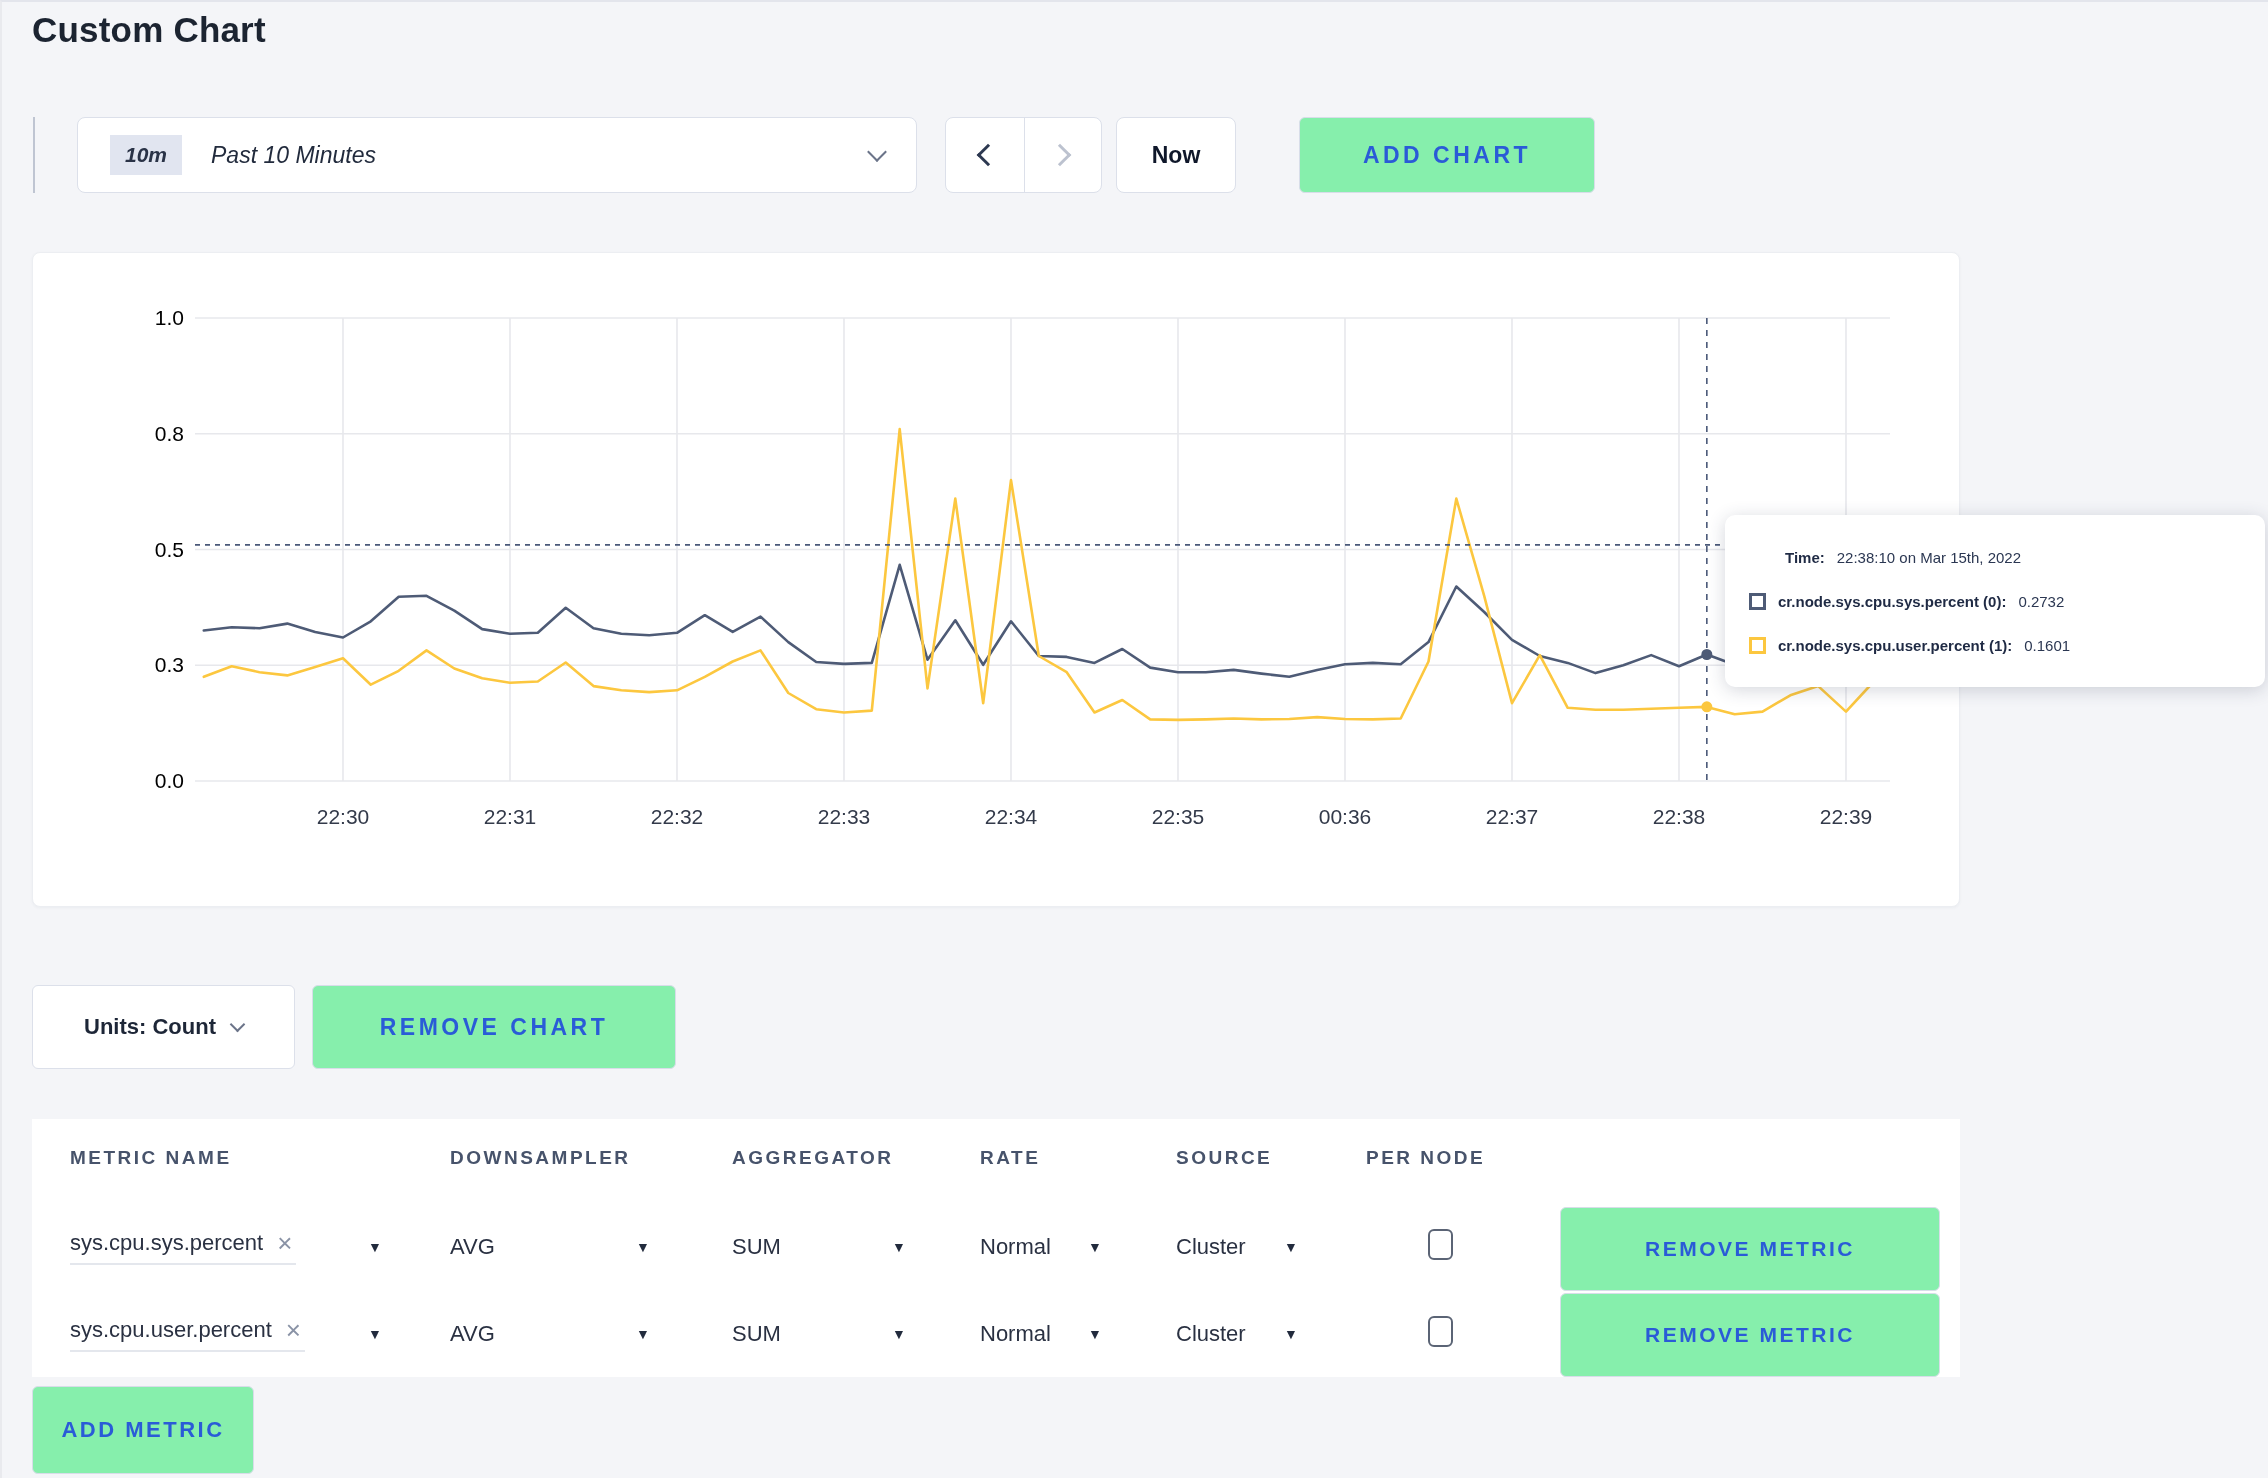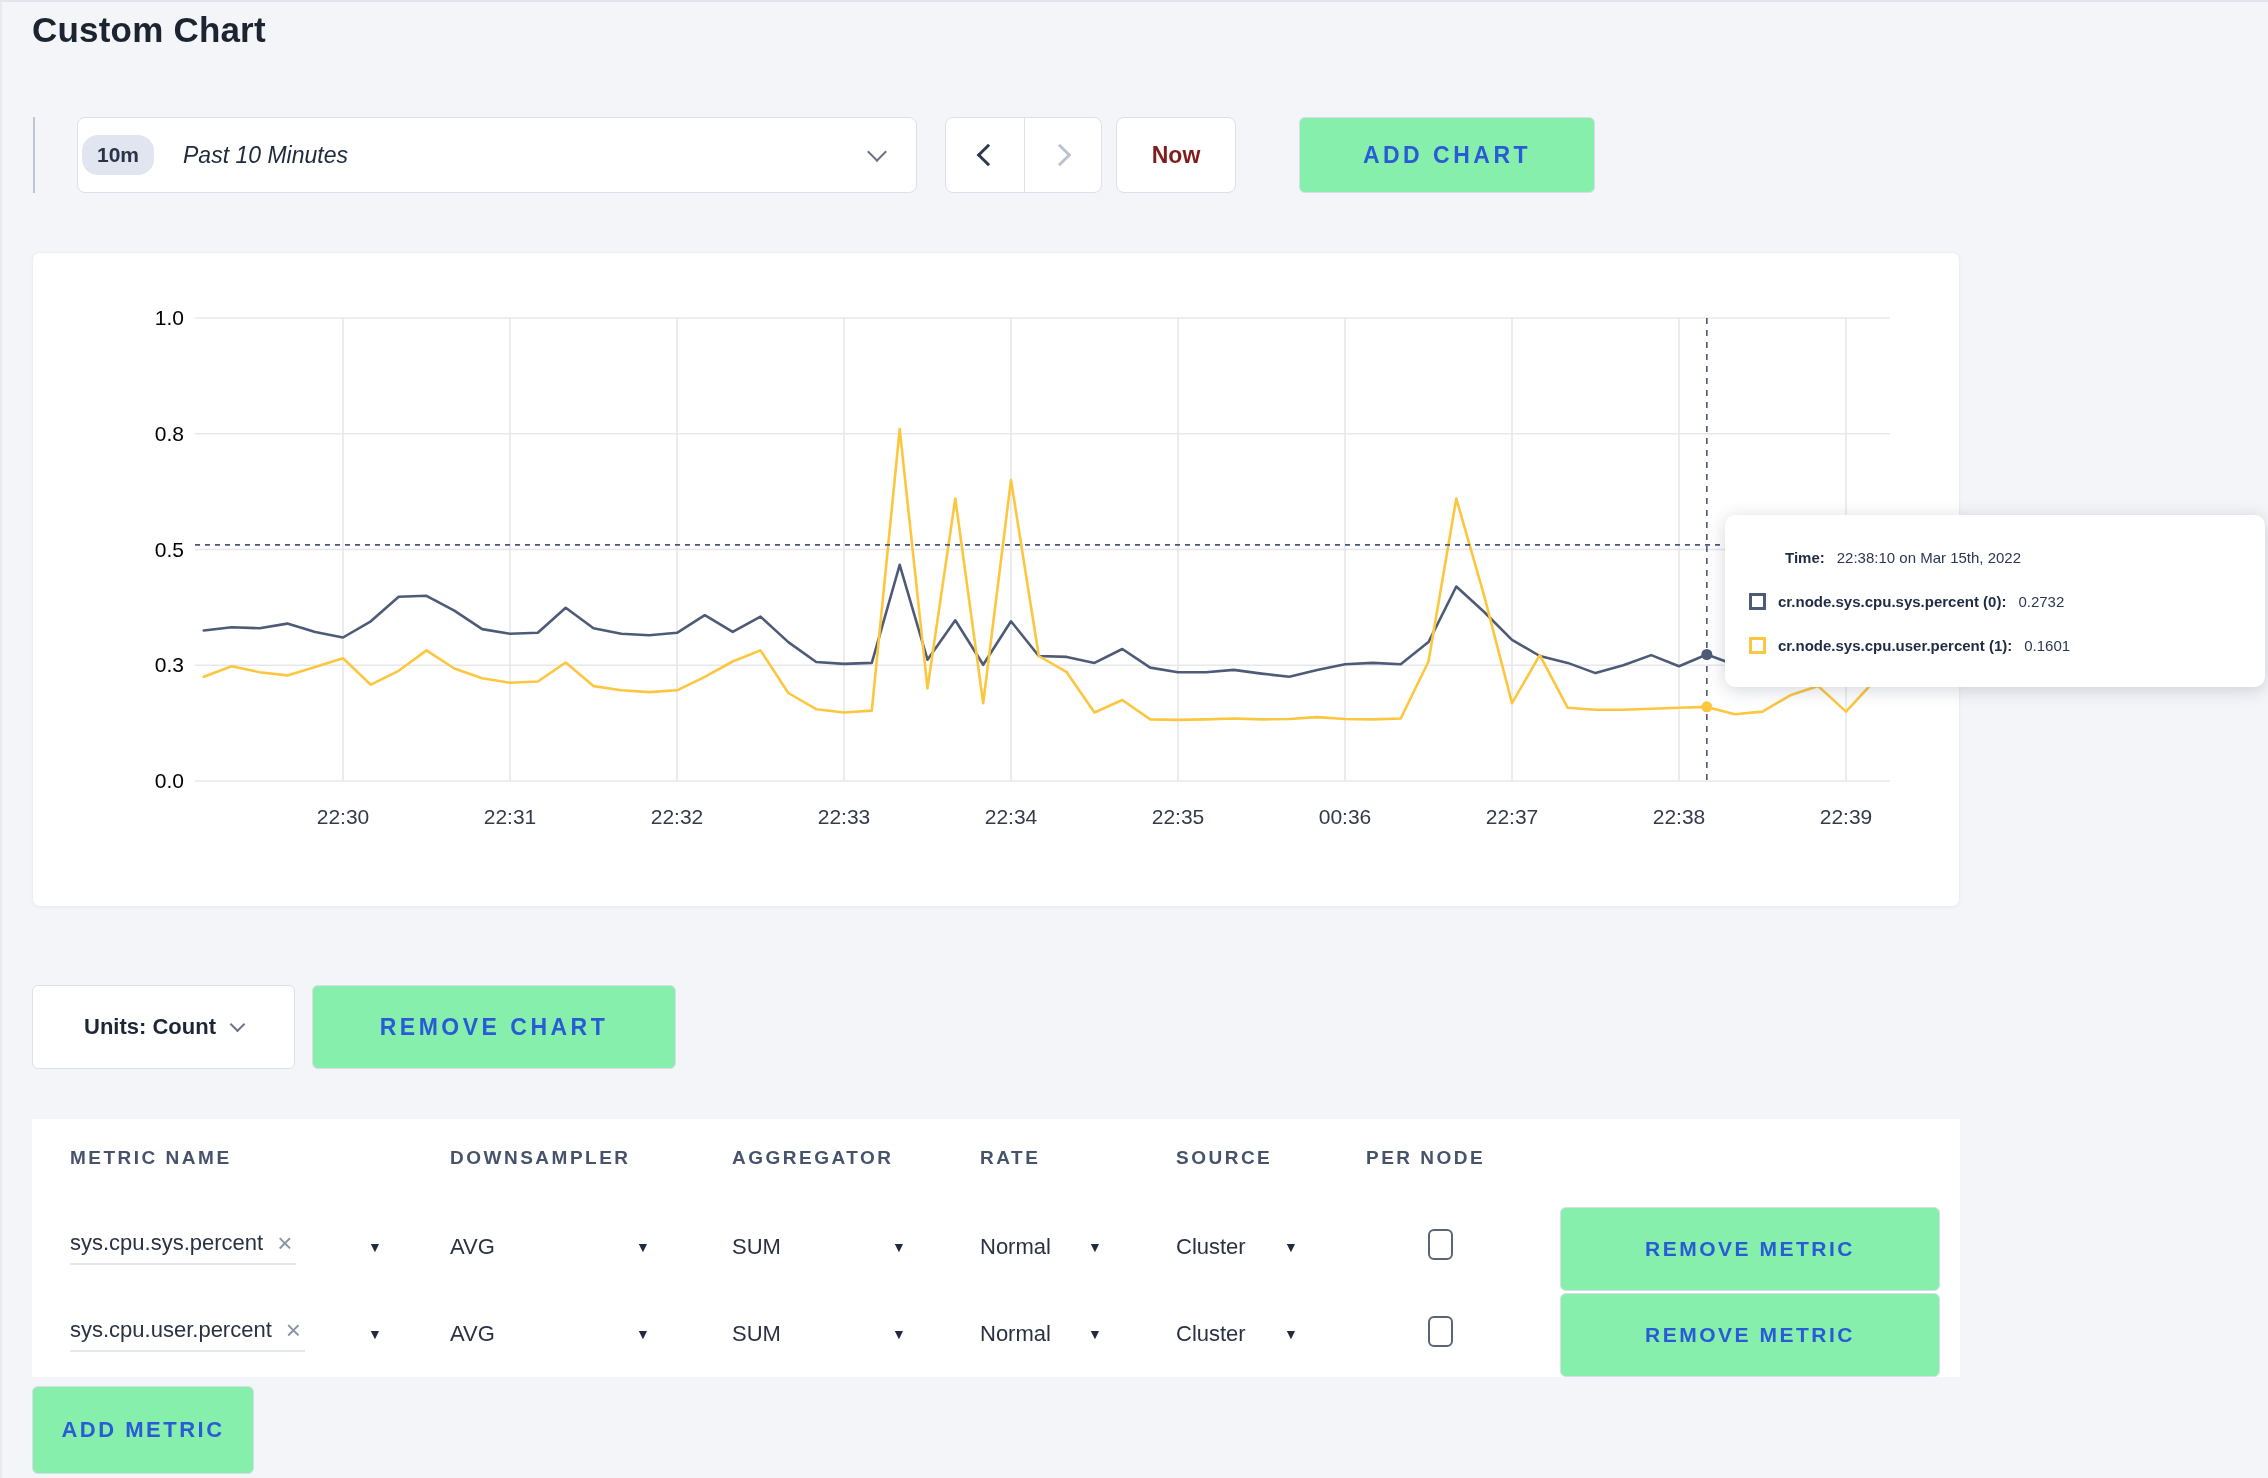--- a/index.html
+++ b/index.html
@@ -12,37 +12,37 @@
   }
   .abs { position:absolute; }
 
   
   .page-title { left:30px; top:8px; font-size:35px; font-weight:600; color:#1c2431; letter-spacing:.2px; }
 
   
   .toolbar-divider { left:31px; top:115px; width:2px; height:76px; background:#bfc5d2; }
   .time-selector { left:75px; top:115px; width:840px; height:76px; background:#fff;
     border:1px solid #dce0ea; border-radius:8px; display:flex; align-items:center; cursor:pointer; }
-  .time-badge { margin-left:4px; background:#e1e5f0; border-radius:16px; padding:8px 15px;
-    font-size:21px; font-weight:bold; color:#2a3347; }
+  .time-badge { margin-left:32px; background:#e1e5f0; border-radius:0; padding:8px 15px;
+    font-size:21px; font-weight:bold; color:#2a3347;font-style:italic; }
   .time-label { margin-left:29px; font-size:23px; color:#222b3d;font-style:italic; }
   .chev { width:14px; height:14px; border-right:2.5px solid #6b7linear489; border-right:2.5px solid #6b7489;
     border-bottom:2.5px solid #6b7489; transform:rotate(45deg); display:inline-block; }
   .time-selector .chev { margin-left:auto; margin-right:32px; margin-top:-6px; }
   .arrow-group { left:943px; top:115px; width:157px; height:76px; background:#fff;
     border:1px solid #dce0ea; border-radius:8px; display:flex; }
   .arrow-btn { width:50%; display:flex; align-items:center; justify-content:center; cursor:pointer; }
   .arrow-btn + .arrow-btn { border-left:1px solid #dce0ea; }
   .chev-l { width:16px; height:16px; border-left:3.5px solid #2c3850; border-bottom:3.5px solid #2c3850;
     transform:rotate(45deg); margin-left:6px; }
   .chev-r { width:16px; height:16px; border-right:3px solid #bcc2cf; border-top:3px solid #bcc2cf;
     transform:rotate(45deg); margin-right:6px; }
   .now-button { left:1114px; top:115px; width:120px; height:76px; background:#fff; border:1px solid #dce0ea;
     border-radius:8px; display:flex; align-items:center; justify-content:center;
-    font-size:23px; color:#7f1d1d; font-weight:600; cursor:default; }
+    font-size:23px; color:#0f172a; font-weight:600; cursor:default; }
   .btn-blue { background:#86efac; border:1px solid #d8dde9; border-radius:6px; color:#2a5bd7;
     font-weight:600; letter-spacing:3.5px; display:flex; align-items:center; justify-content:center;
     cursor:pointer; font-size:23px; }
   .add-chart-button { left:1297px; top:115px; width:296px; height:76px; }
 
   
   .chart-card { left:30px; top:250px; width:1928px; height:655px; background:#fff;
     border:1px solid #eceef2; border-radius:8px; box-shadow:0 1px 3px rgba(60,70,100,.05); }
   .ytick { position:absolute; width:90px; text-align:right; font-size:21px; color:#000000;
     transform:translateY(-50%); }

